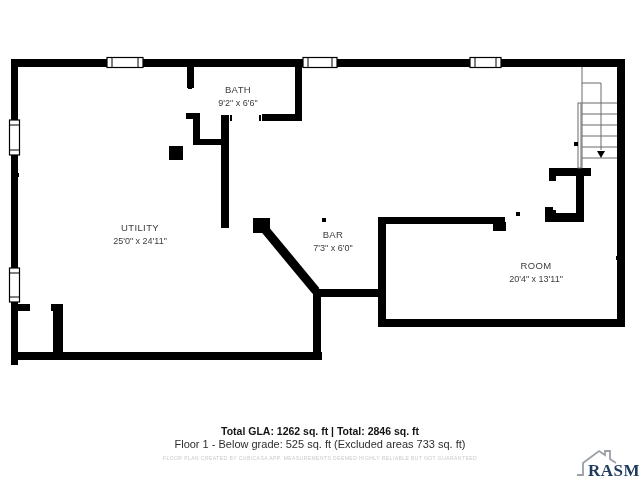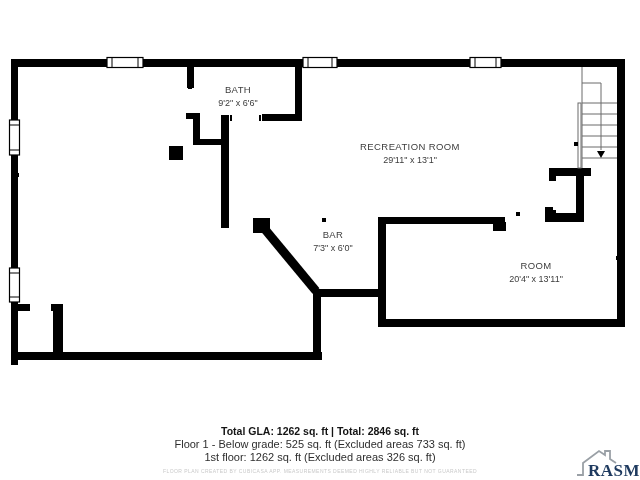--- a/index.html
+++ b/index.html
@@ -130,37 +130,36 @@
       <rect x="601" y="319" width="4" height="4"></rect>
       <rect x="15" y="173" width="4" height="4"></rect>
       <rect x="124" y="355" width="4" height="4"></rect>
     </g>
   </svg>
 
   <div class="room-label" style="left:238px;top:97px">
     <span class="rname">BATH</span>
     <span class="rdims">9'2" x 6'6"</span>
   </div>
-  <div class="room-label" style="left:410px;top:154px">
-    <span class="rname">RECREATION ROOM</span>
-    <span class="rdims">29'11" x 13'1"</span>
+  <div class="room-label" style="left:140px;top:235px">
+    <span class="rname">UTILITY</span>
+    <span class="rdims">25'0" x 24'11"</span>
   </div>
   <div class="room-label" style="left:333px;top:242px">
     <span class="rname">BAR</span>
     <span class="rdims">7'3" x 6'0"</span>
   </div>
   <div class="room-label" style="left:536px;top:273px">
     <span class="rname">ROOM</span>
     <span class="rdims">20'4" x 13'11"</span>
   </div>
 
   <div class="footer">
     <div class="l1">Total GLA: 1262 sq. ft | Total: 2846 sq. ft</div>
     <div class="l2">Floor 1 - Below grade: 525 sq. ft (Excluded areas 733 sq. ft)</div>
-    <div class="l3">1st floor: 1262 sq. ft (Excluded areas 326 sq. ft)</div>
     <div class="disclaimer">Floor plan created by CubiCasa app. Measurements deemed highly reliable but not guaranteed</div>
   </div>
 
   <svg class="logo" viewBox="0 0 64 32">
     <polyline points="2,28 8,28 8,16 24,4 30,8 30,4 35,4 35,12 41,16" fill="none" stroke="#9aa0a6" stroke-width="1.8"></polyline>
     <text x="13" y="29">RASM</text>
   </svg>
 
 </div>
 

